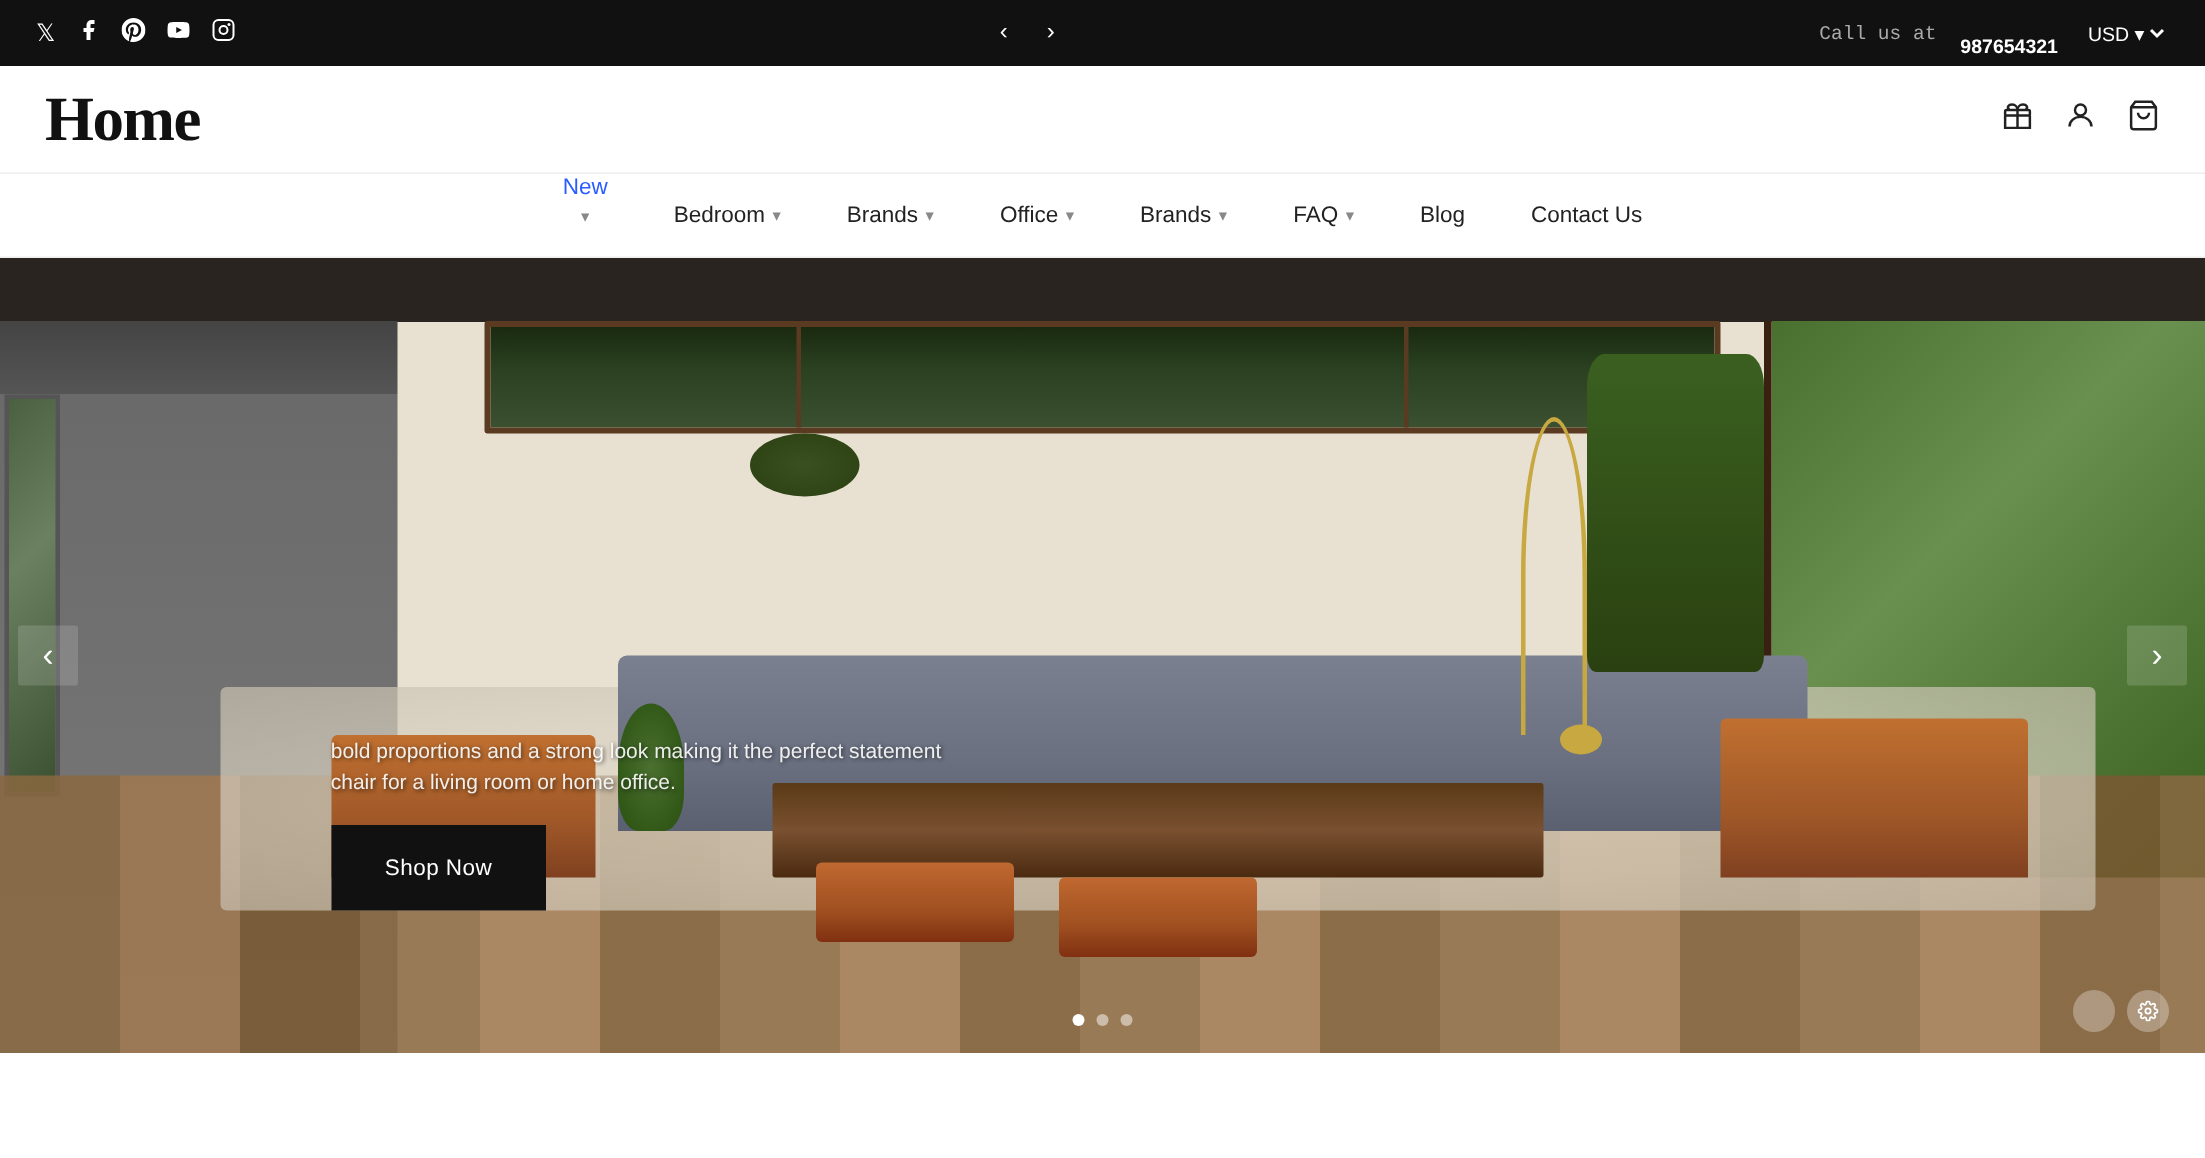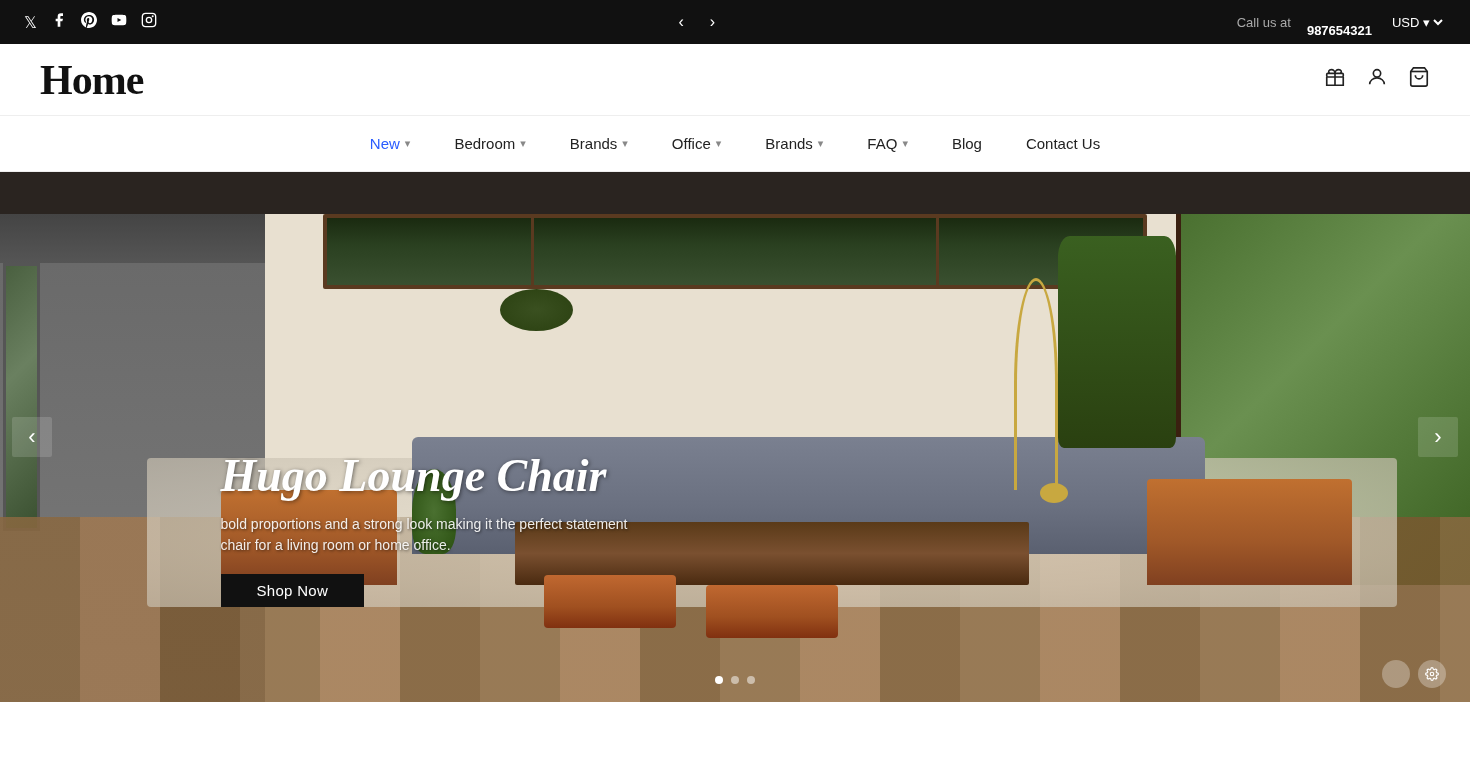--- a/index.html
+++ b/index.html
@@ -13,32 +13,32 @@
       display: flex;
       align-items: center;
       justify-content: space-between;
       padding: 0 24px;
     }
     .top-bar-social { display: flex; gap: 14px; align-items: center; }
     .social-icon { color: #fff; font-size: 16px; cursor: pointer; }
     .top-bar-center { display: flex; align-items: center; gap: 18px; font-size: 13px; letter-spacing: 0.5px; }
     .arrow-btn { background: none; border: none; color: #fff; cursor: pointer; font-size: 16px; padding: 0 4px; }
     .top-bar-right { display: flex; align-items: center; gap: 16px; font-size: 13px; }
-    .call-label { color: #aaa; }
+    .call-label { color: #aaa; font-family: Liberation Mono, monospace; }
     .phone-number { font-weight: 600; margin-top: 16px; }
     .currency-select { background: none; border: none; color: #fff; font-size: 13px; cursor: pointer; }
 
     
     .header {
       background: #fff;
       height: 72px;
       display: flex;
       align-items: center;
       justify-content: space-between;
-      padding: 0 40px;
+      padding: 0 30px;
       border-bottom: 1px solid #eee;
     }
     .logo { font-size: 42px; font-weight: 800; color: #111; letter-spacing: -1px; font-family: Georgia, serif; }
     .search-bar {
       flex: 1;
       max-width: 680px;
       margin: 0 40px;
       position: relative;
     }
     .search-bar input {
@@ -78,21 +78,21 @@
       display: flex;
       align-items: center;
       gap: 5px;
       font-size: 15px;
       cursor: pointer;
       color: #222;
       font-weight: 500;
       text-decoration: none;
       white-space: nowrap;
     }
-    .nav-item.active { color: #2a5cff; }
+    .nav-item.active { color: #2a5cff; flex-direction: column; }
     .nav-chevron { font-size: 11px; color: #888; }
 
     
     .hero {
       position: relative;
       width: 100%;
       height: 530px;
       overflow: hidden;
       background: #c8b89a;
     }
@@ -311,21 +311,21 @@
       color: rgba(255,255,255,0.9);
       margin-bottom: 18px;
       max-width: 420px;
       line-height: 1.5;
       text-shadow: 1px 1px 3px rgba(0,0,0,0.6);
     }
     .shop-now-btn {
       background: #111;
       color: #fff;
       border: none;
-      padding: 8px 36px;
+      padding: 20px 36px;
       font-size: 15px;
       font-weight: 500;
       cursor: pointer;
       letter-spacing: 0.3px;
     }
 
     
     .hero-arrow {
       position: absolute;
       top: 50%;
@@ -517,21 +517,20 @@
       <div class="lamp-arc"></div>
       <div class="lamp-shade"></div>
     </div>
 
     <div class="plant-left"></div>
     <div class="plant-right"></div>
     <div class="wall-plant"></div>
   </div>
 
   <div class="hero-content">
-    <h1 class="hero-title">Hugo Lounge Chair</h1>
     <p class="hero-desc">bold proportions and a strong look making it the perfect statement chair for a living room or home office.</p>
     <button class="shop-now-btn">Shop Now</button>
   </div>
 
   <button class="hero-arrow hero-arrow-left">‹</button>
   <button class="hero-arrow hero-arrow-right">›</button>
 
   <div class="hero-dots">
     <div class="hero-dot active"></div>
     <div class="hero-dot"></div>

